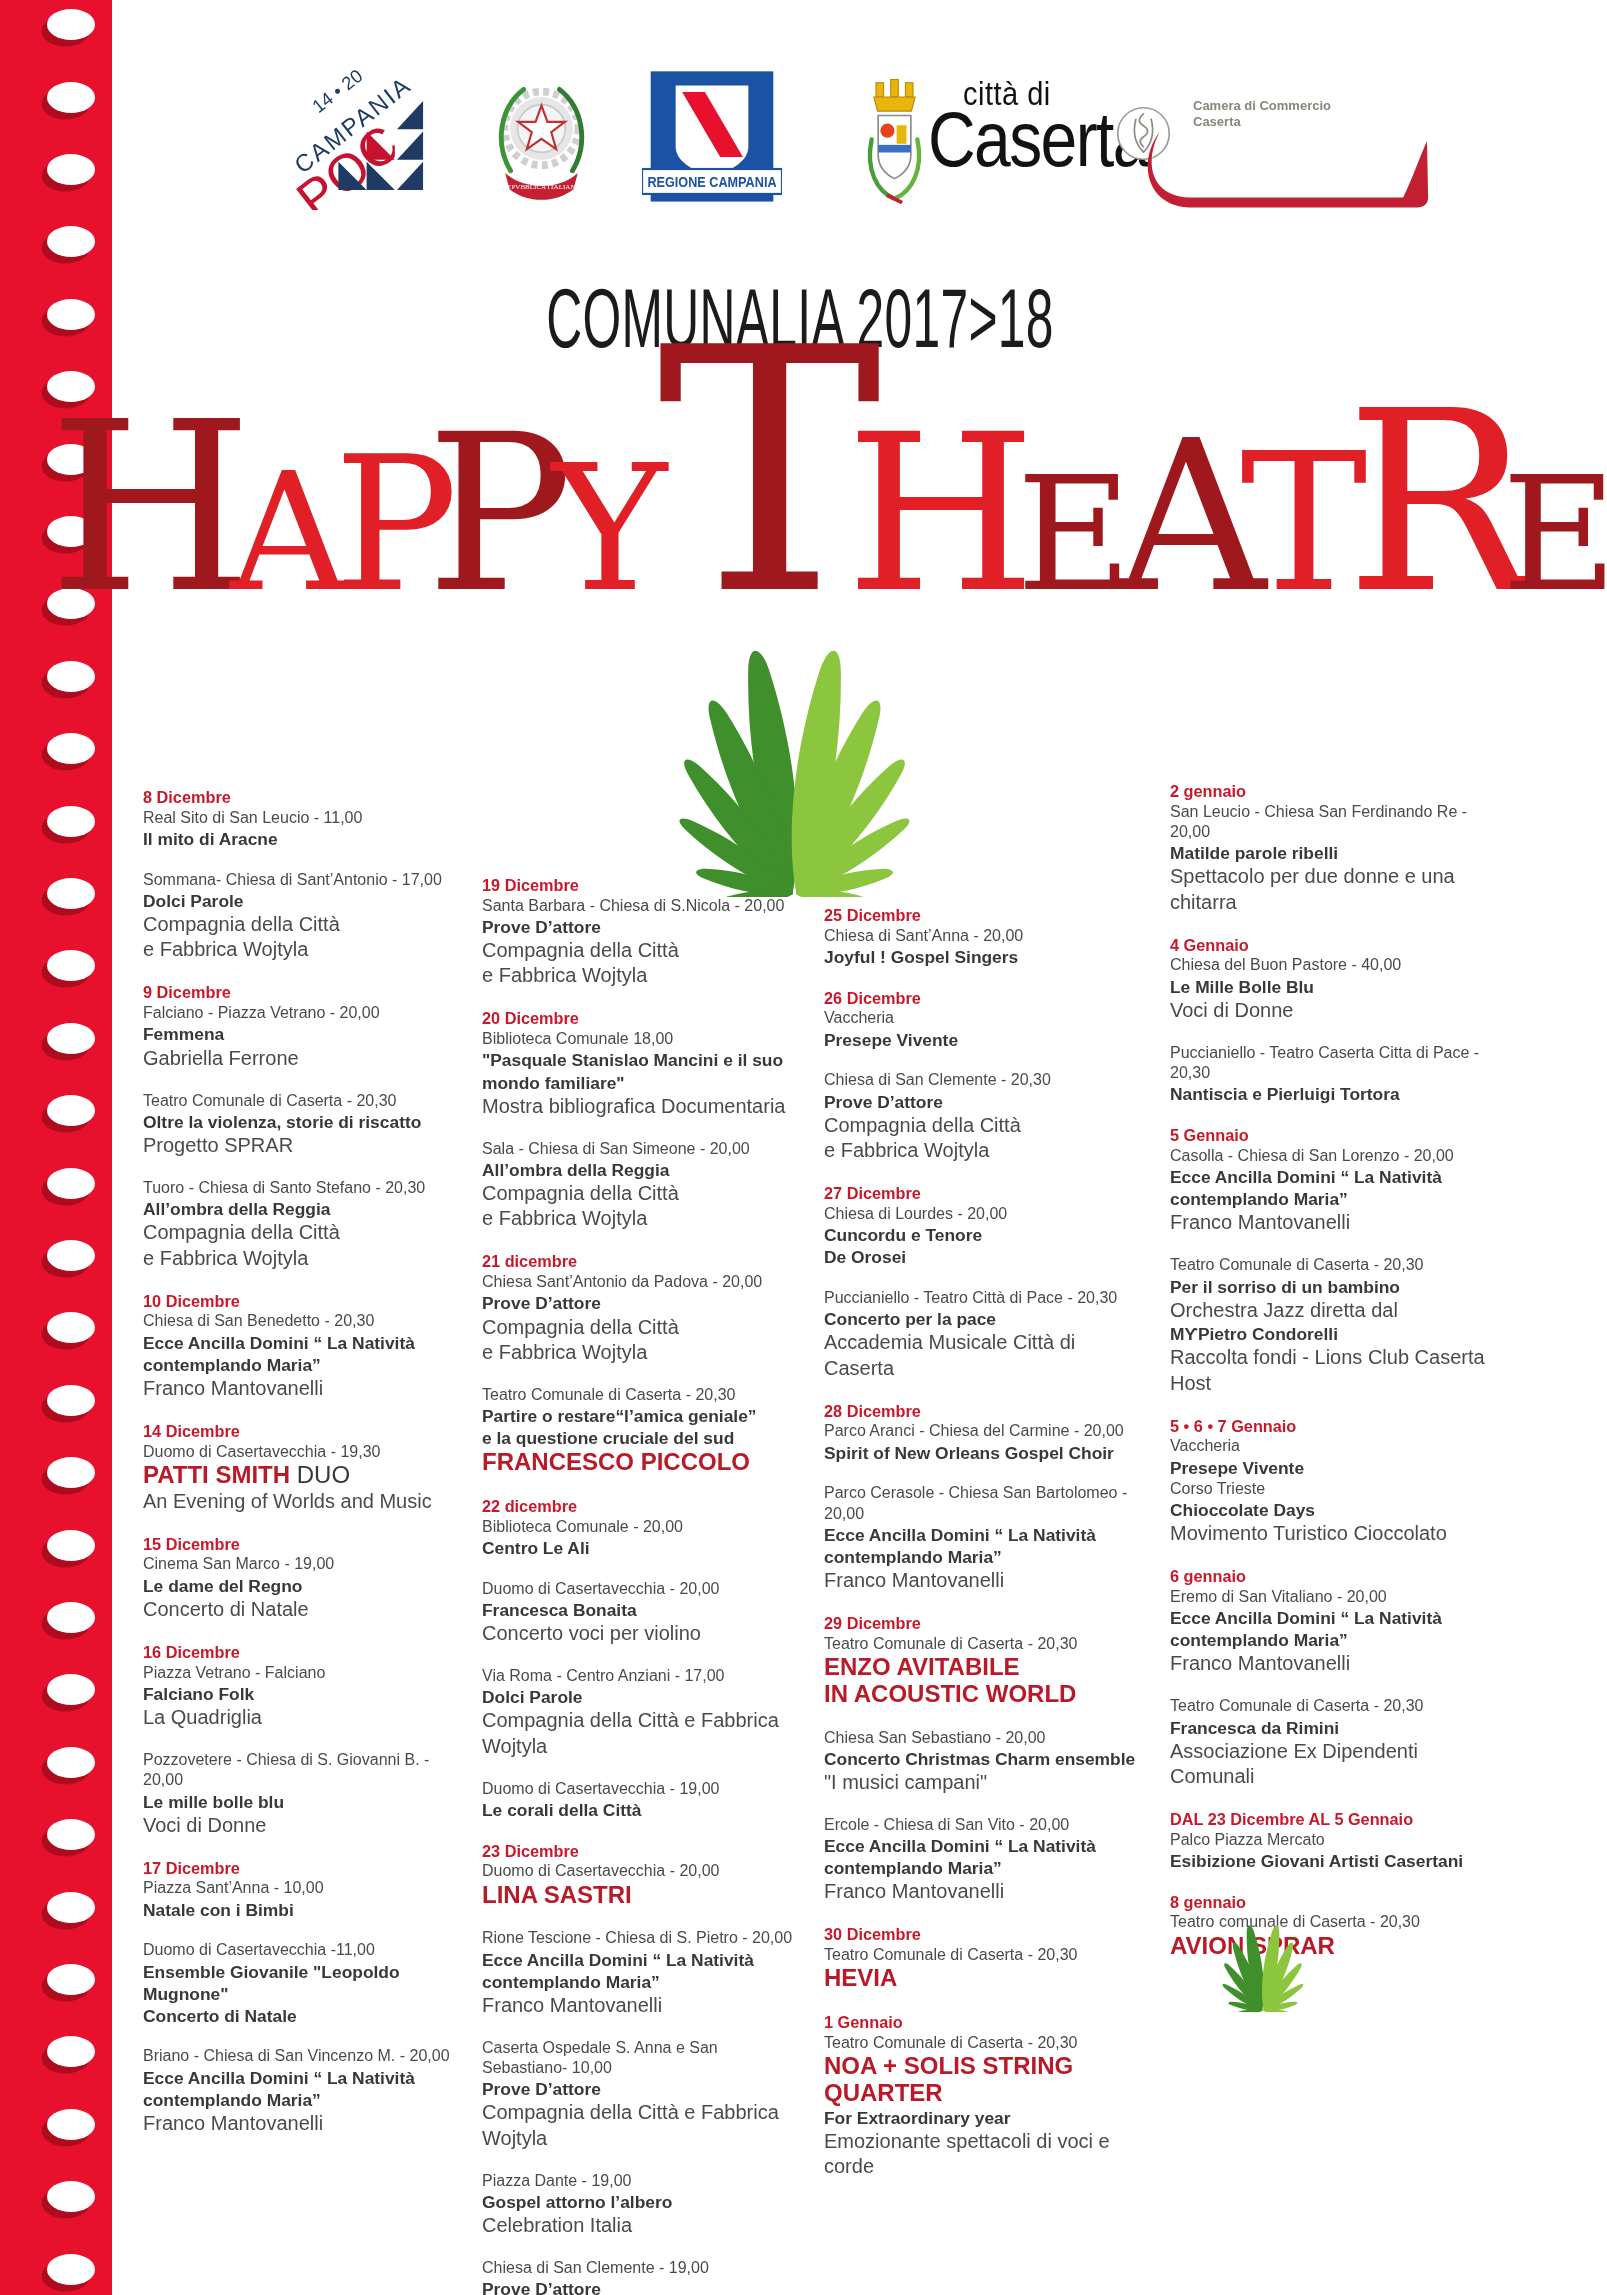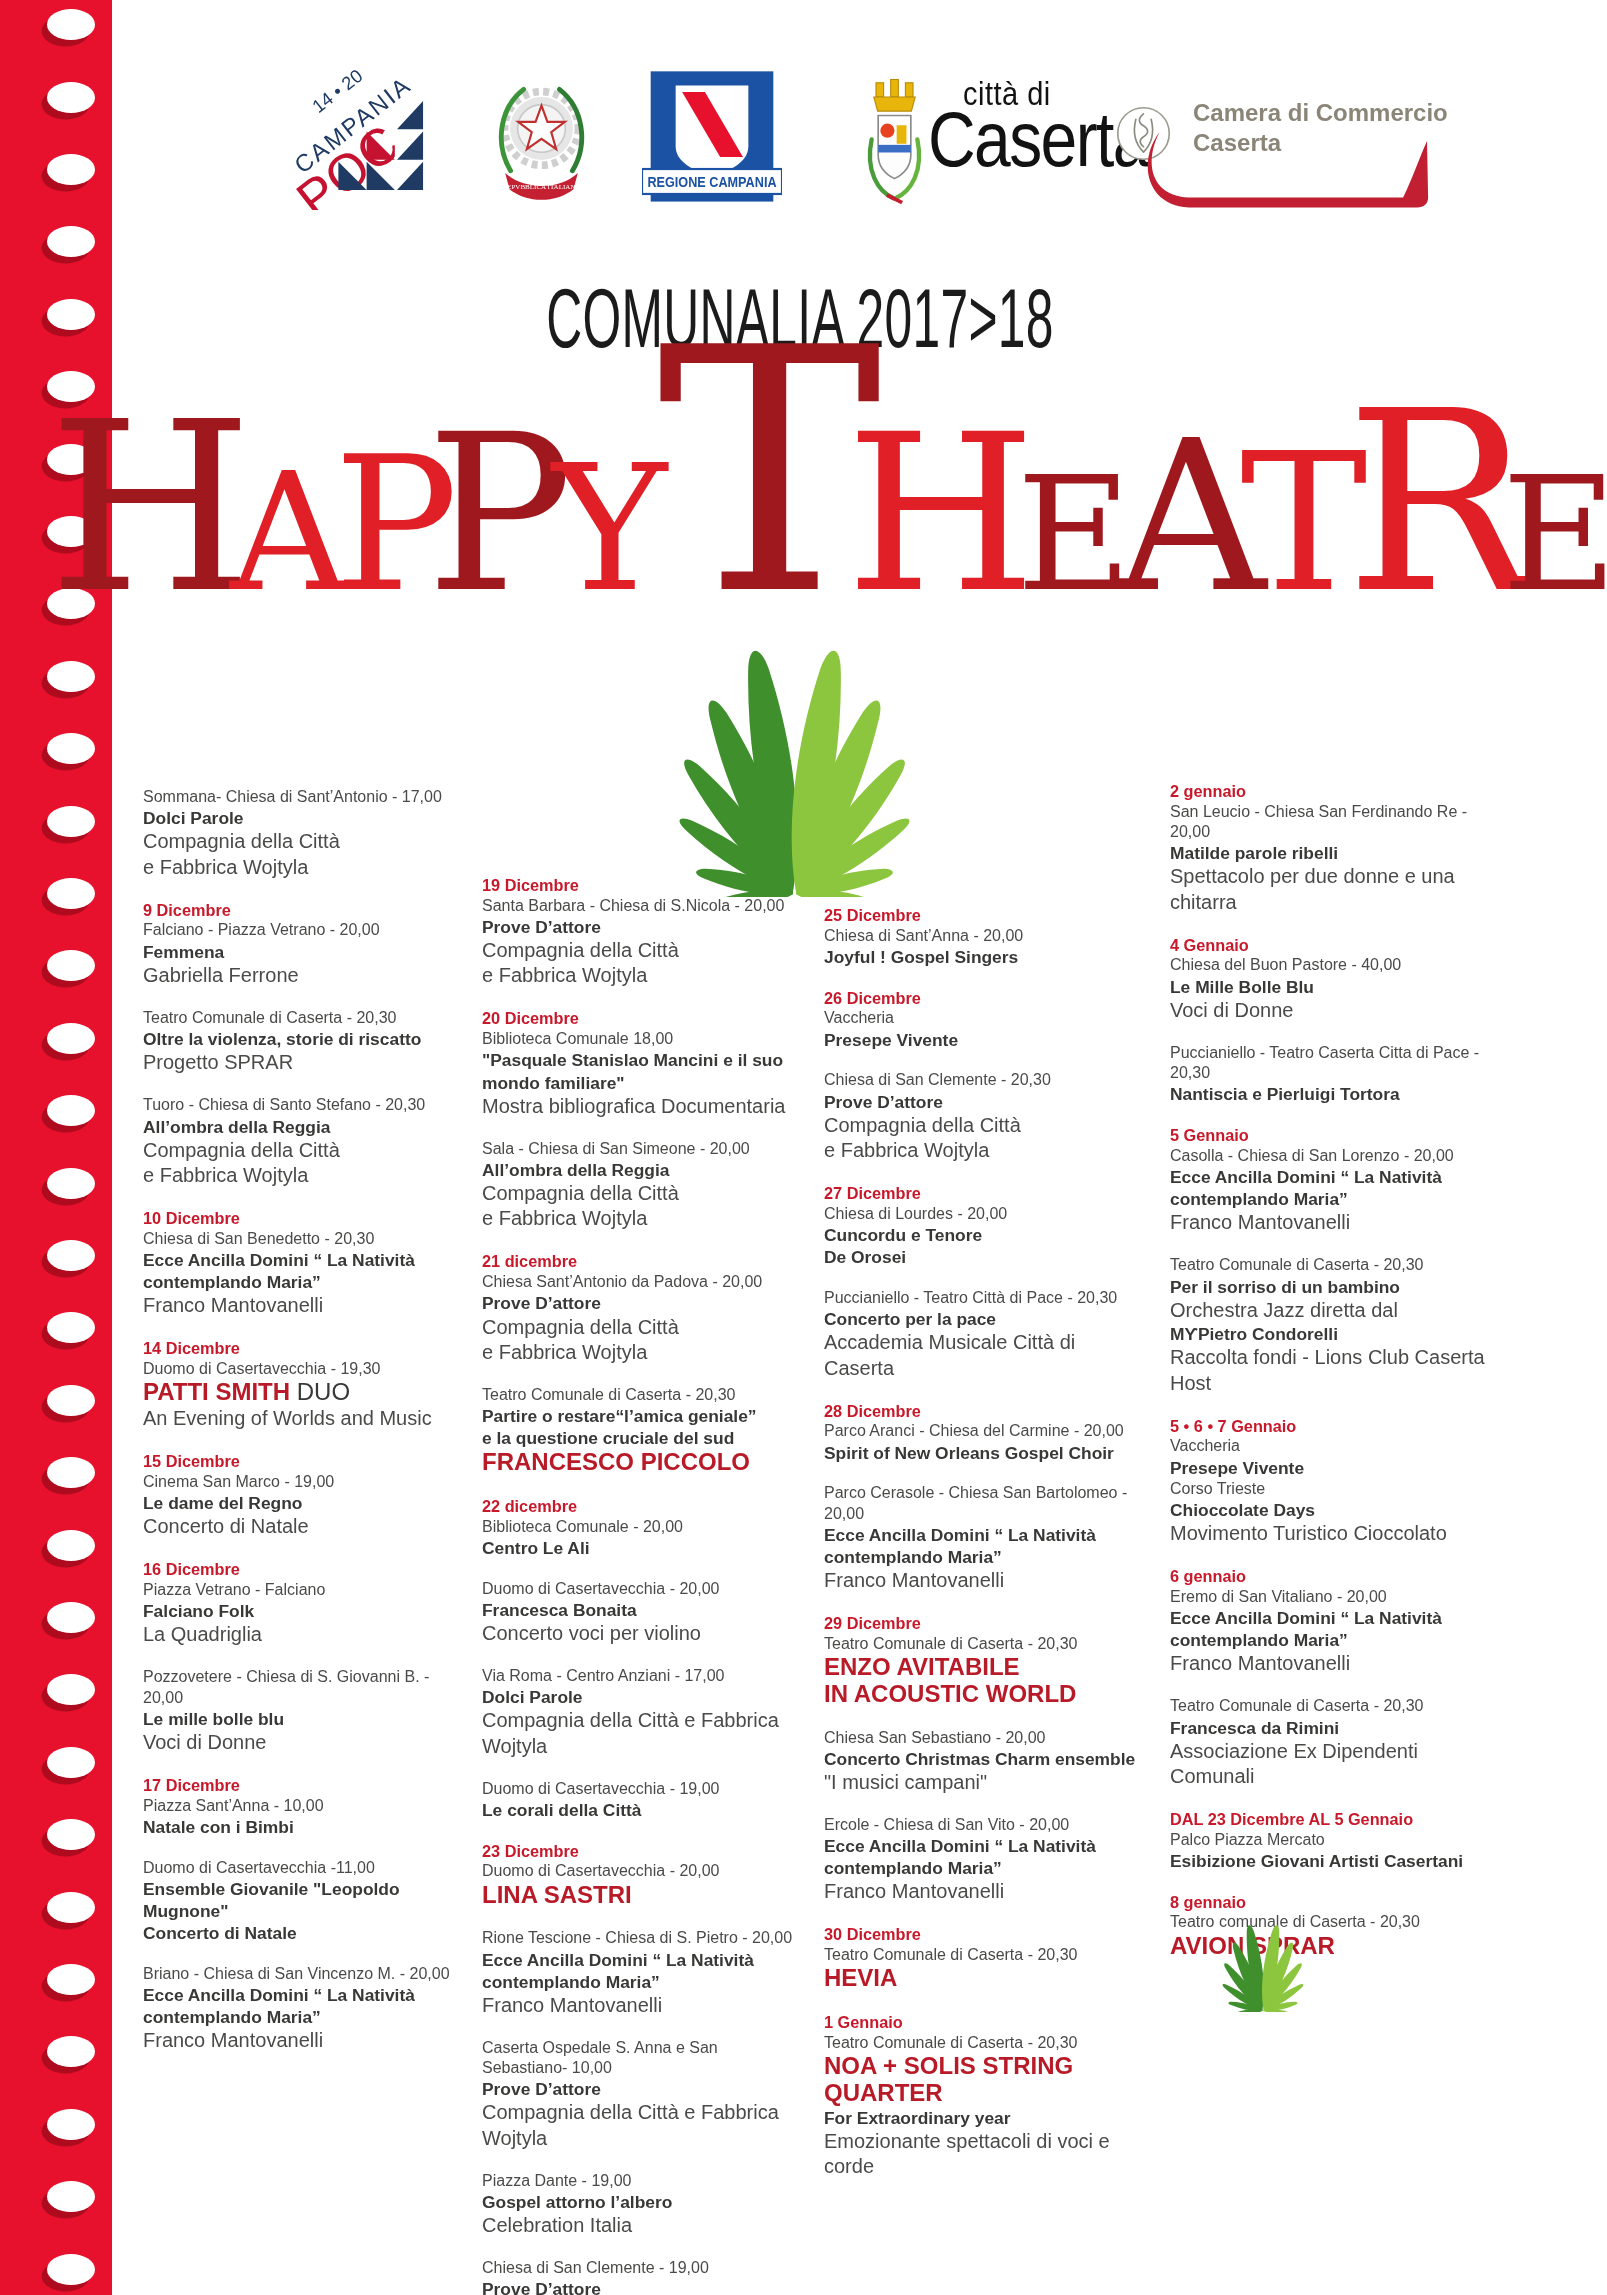--- a/index.html
+++ b/index.html
@@ -8,21 +8,21 @@
   
   #strip{position:absolute;left:0;top:0;width:112px;height:2295px;background:#e8112d;}
   .hole{position:absolute;left:47px;width:48px;height:31px;border-radius:50%;background:#fff;
         box-shadow:-5.4px 6.5px 0 rgba(165,10,28,.85);}
   
   #logos{position:absolute;left:272px;top:64px;width:1252px;height:158px;}
   .logo{position:absolute;}
   .cdc-word{position:absolute;left:656px;top:15.2px;color:#121212;line-height:.9;}
   .cdc-word .l1{font-size:29px;letter-spacing:0.5px;margin-left:35px;transform:scaleY(1.15);transform-origin:left top;}
   .cdc-word .l2{font-size:66px;letter-spacing:-1.6px;transform:scaleY(1.18);transform-origin:left top;}
-  .cam-text{position:absolute;left:921px;top:34px;color:#8a8577;font-weight:bold;font-size:24px;line-height:1.25;}
+  .cam-text{position:absolute;left:921px;top:34px;color:#8a8577;font-weight:bold;font-size:13px;line-height:1.25;}
   
   #kicker{position:absolute;left:800px;top:271px;font-size:83px;color:#1b1b1b;white-space:nowrap;
           transform:translateX(-50%) scaleX(.60);letter-spacing:0.5px;}
   #wordmark{position:absolute;left:229px;top:348px;width:1208px;height:272px;display:flex;
             align-items:baseline;justify-content:center;font-family:"DejaVu Serif",serif;line-height:.74;}
   #wordmark span{display:inline-block;}
   .wm-dark{color:#9f181d;} .wm-bright{color:#e01f26;}
   
   .leaves-main{position:absolute;left:430px;top:636px;width:729px;}
   .leaves-small{position:absolute;left:1135px;top:1920px;width:256px;}
@@ -185,20 +185,25 @@
     <g fill="#3f8f2c" transform="translate(597,424) scale(-1,1)">
       <use href="#frond"></use>
     </g>
     <g fill="#8cc63f" transform="translate(603,424)">
       <use href="#frond"></use>
     </g>
   </svg>
 
   <div class="col" id="col-0">
       <div class="event">
+        <div class="l-date">8 Dicembre</div>
+        <div class="l-venue">Real Sito di San Leucio - 11,00</div>
+        <div class="l-title">Il mito di Aracne</div>
+      </div>
+      <div class="event">
         <div class="l-venue">Sommana- Chiesa di Sant’Antonio - 17,00</div>
         <div class="l-title">Dolci Parole</div>
         <div class="l-sub">Compagnia della Città</div>
         <div class="l-sub">e Fabbrica Wojtyla</div>
       </div>
       <div class="event">
         <div class="l-date">9 Dicembre</div>
         <div class="l-venue">Falciano - Piazza Vetrano - 20,00</div>
         <div class="l-title">Femmena</div>
         <div class="l-sub">Gabriella Ferrone</div>

